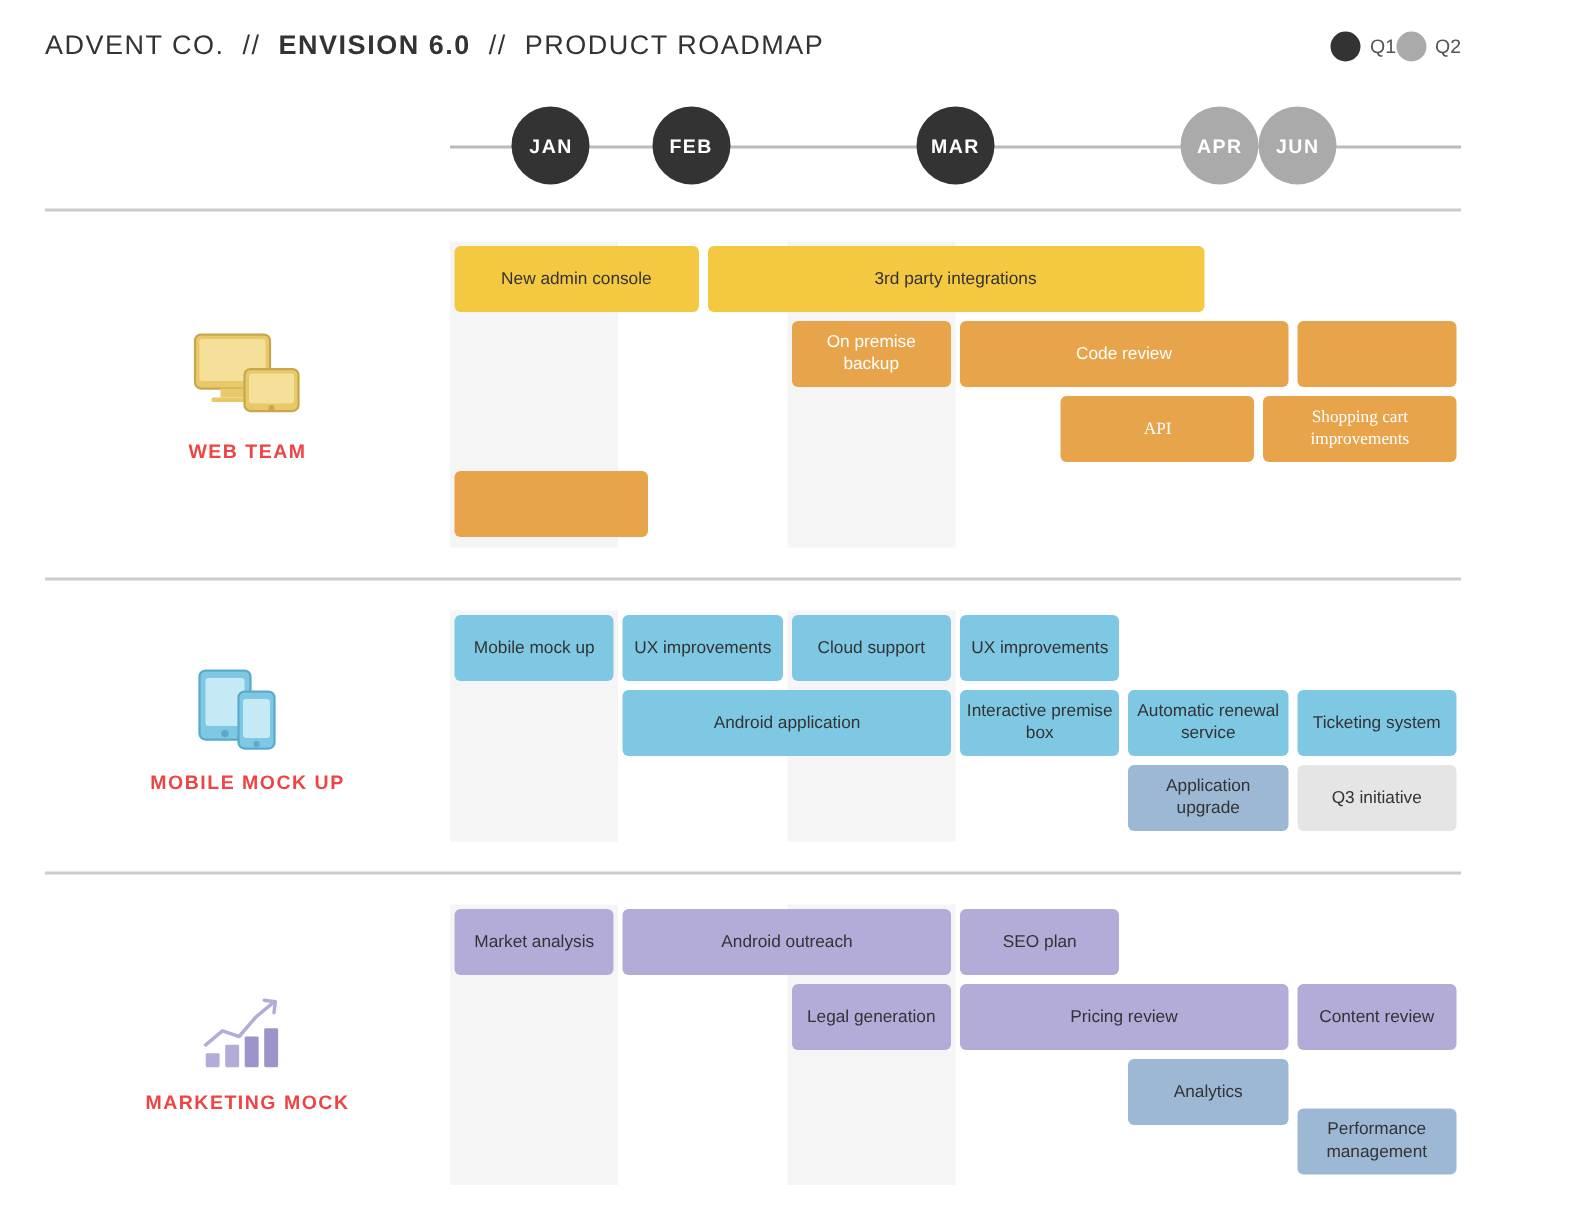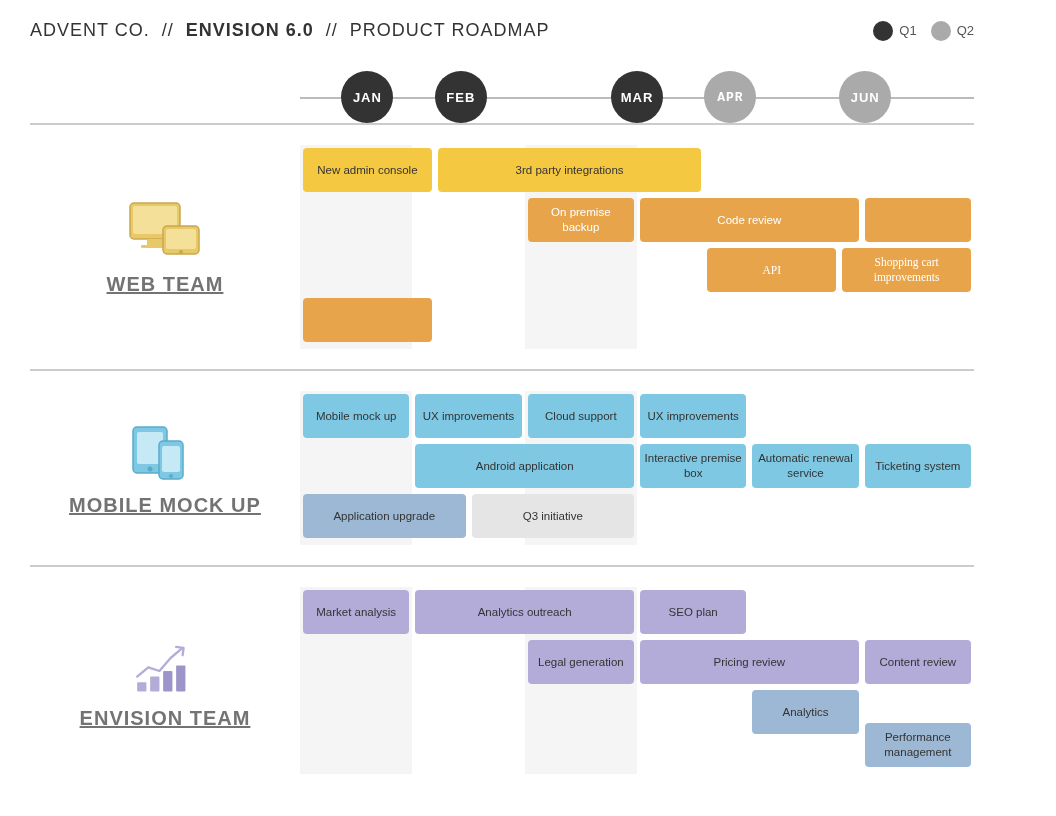--- a/index.html
+++ b/index.html
@@ -27,21 +27,20 @@
       font-size: 18px;
       letter-spacing: 1px;
       color: #333;
     }
     .header-title .bold {
       font-weight: 700;
     }
     .legend {
       display: flex;
       align-items: center;
-      gap: 14px;
     }
     .legend-item {
       display: flex;
       align-items: center;
       gap: 6px;
       font-size: 13px;
       color: #555;
     }
     .legend-dot {
       width: 20px;
@@ -83,26 +82,25 @@
       display: flex;
       flex-direction: column;
       align-items: center;
       justify-content: center;
       padding: 10px 20px;
     }
     .team-icon {
       margin-bottom: 10px;
     }
     .team-name {
-      font-size: 20px;
+      font-size: 13px;
       font-weight: 700;
-      color: #737373;
+      color: #ef4444;
       text-align: center;
       letter-spacing: 1px;
-      text-decoration: underline;
     }
     
     .card-yellow { background: #f5c842; color: #333; }
     .card-orange { background: #e8a44a; color: #fff; }
     .card-blue { background: #7ec8e3; color: #333; }
     .card-purple { background: #b3acd9; color: #333; }
     .card-gray { background: #9db8d4; color: #333; }
     .cell-content {
       border-radius: 4px;
       display: flex;
@@ -141,42 +139,42 @@
       </div>
       <div class="legend-item">
         <div class="legend-dot dot-q2"></div>
         <span>Q2</span>
       </div>
     </div>
   </div>
 
   <div class="timeline-container">
 
-    <div style="display:flex; margin-left:270px; position:relative; margin-bottom:0;">
+    <div style="display:flex; margin-left:270px; position:relative; margin-bottom:16px;">
       <div style="position:absolute; top:26px; left:0; right:0; height:2px; background:#bbb; z-index:0;"></div>
 
       <div style="flex:1; display:flex; justify-content:center; position:relative; z-index:1;">
         <div class="month-circle" style="background:#333;">
           <span>JAN</span>
         </div>
       </div>
 
       <div style="flex:1; display:flex; position:relative; z-index:1;">
         <div class="month-circle" style="background:#333;">
           <span>FEB</span>
         </div>
       </div>
 
       <div style="flex:1; display:flex; justify-content:center; position:relative; z-index:1;">
         <div class="month-circle" style="background:#333;">
           <span>MAR</span>
         </div>
       </div>
 
-      <div style="flex:1; display:flex; justify-content:flex-start; position:relative; z-index:1;font-family:Liberation Mono, monospace;">
+      <div style="flex:1; display:flex; justify-content:flex-end; position:relative; z-index:1;">
         <div class="month-circle" style="background:#aaa;">
           <span>APR</span>
         </div>
       </div>
 
 
       <div style="flex:1; display:flex; justify-content:flex-start; position:relative; z-index:1;">
         <div class="month-circle" style="background:#aaa;">
           <span>JUN</span>
         </div>
@@ -200,21 +198,21 @@
           </svg>
         </div>
         <div class="team-name">WEB TEAM</div>
       </div>
 
       <div style="flex:1; position:relative;">
 
         <div style="position:absolute; top:0; bottom:0; left:0; width:16.666%; background:rgba(200,200,200,0.18); z-index:0; pointer-events:none;"></div>
         <div style="position:absolute; top:0; bottom:0; left:33.333%; width:16.666%; background:rgba(200,200,200,0.18); z-index:0; pointer-events:none;"></div>
 
-        <div style="display:grid; grid-template-columns:repeat(5,1fr); position:relative; z-index:1;">
+        <div style="display:grid; grid-template-columns:repeat(4,1fr); position:relative; z-index:1;">
           <div>
             <div class="cell-content card-yellow">
               <span>New admin console</span>
             </div>
           </div>
           <div style="grid-column: span 2;">
             <div class="cell-content card-yellow">
               <span>3rd party integrations</span>
             </div>
           </div>
@@ -329,21 +327,21 @@
               <span>Automatic renewal service</span>
             </div>
           </div>
           <div>
             <div class="cell-content card-blue">
               <span>Ticketing system</span>
             </div>
           </div>
         </div>
 
-        <div style="display:grid; grid-template-columns:repeat(4,1fr); position:relative; z-index:1; padding-bottom:4px;">
+        <div style="display:grid; grid-template-columns:repeat(6,1fr); position:relative; z-index:1; padding-bottom:4px;">
           <div></div>
           <div></div>
           <div></div>
           <div></div>
           <div>
             <div class="cell-content card-gray" style="background:#9db8d4; color:#333;">
               <span>Application upgrade</span>
             </div>
           </div>
           <div>
@@ -363,36 +361,36 @@
             <polyline points="10,48 22,38 34,42 46,28 58,18" fill="none" stroke="#b3acd9" stroke-width="2.5" stroke-linejoin="round" stroke-linecap="round"></polyline>
 
             <polyline points="52,16 60,17 59,25" fill="none" stroke="#b3acd9" stroke-width="2.5" stroke-linecap="round" stroke-linejoin="round"></polyline>
 
             <rect x="10" y="54" width="10" height="10" rx="1" fill="#b3acd9"></rect>
             <rect x="24" y="48" width="10" height="16" rx="1" fill="#b3acd9"></rect>
             <rect x="38" y="42" width="10" height="22" rx="1" fill="#9d94c9"></rect>
             <rect x="52" y="36" width="10" height="28" rx="1" fill="#9d94c9"></rect>
           </svg>
         </div>
-        <div class="team-name">ENVISION TEAM</div>
+        <div class="team-name">MARKETING MOCK</div>
       </div>
 
       <div style="flex:1; position:relative;">
         <div style="position:absolute; top:0; bottom:0; left:0; width:16.666%; background:rgba(200,200,200,0.18); z-index:0; pointer-events:none;"></div>
         <div style="position:absolute; top:0; bottom:0; left:33.333%; width:16.666%; background:rgba(200,200,200,0.18); z-index:0; pointer-events:none;"></div>
 
         <div style="display:grid; grid-template-columns:repeat(6,1fr); position:relative; z-index:1;">
           <div>
             <div class="cell-content card-purple">
               <span>Market analysis</span>
             </div>
           </div>
           <div style="grid-column: span 2;">
             <div class="cell-content card-purple">
-              <span>Analytics outreach</span>
+              <span>Android outreach</span>
             </div>
           </div>
           <div>
             <div class="cell-content card-purple">
               <span>SEO plan</span>
             </div>
           </div>
           <div></div>
           <div></div>
         </div>

